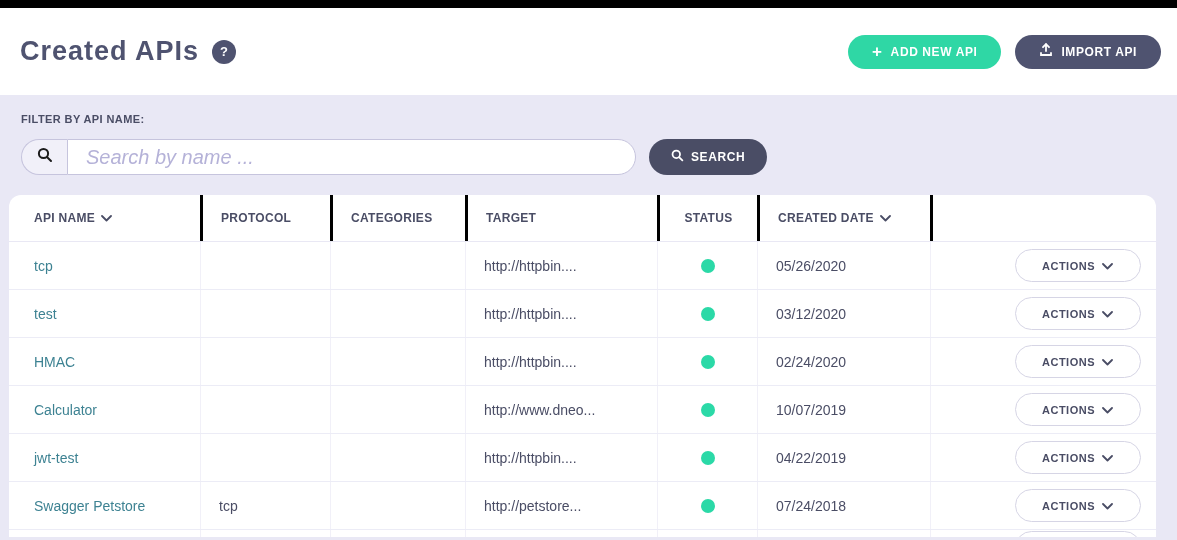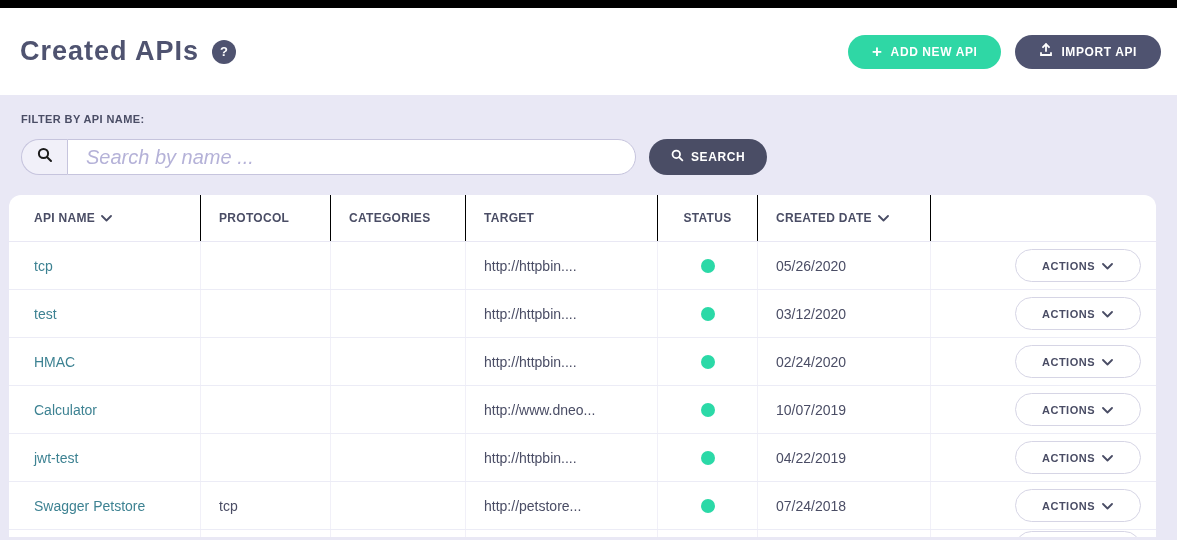--- a/index.html
+++ b/index.html
@@ -72,21 +72,21 @@
   }
   .tgrid {
     display:grid;
     grid-template-columns:191px 130px 135px 192px 100px 173px minmax(0,1fr);
     align-items:center;
   }
   .thead { height:47px; border-bottom:1px solid #e9e8f4; }
   .th {
     font-size:12px; font-weight:700; color:#4a4d65; letter-spacing:.3px;
     padding-left:18px; height:100%; display:flex; align-items:center; gap:6px;
-    border-left:1px solid #000000;
+    border-left:3px solid #000000;
   }
   .th:first-child { padding-left:25px; border-left:none; }
   .th.center { justify-content:center; padding-left:0; }
   .th.sortable { cursor:pointer; }
   .trow { height:48px; border-bottom:1px solid #ececf6; }
   .cell {
     font-size:14px; color:#4a4d65; padding-left:18px; height:100%;
     display:flex; align-items:center; border-left:1px solid #f1f0f8;
     overflow:hidden; white-space:nowrap;
   }

